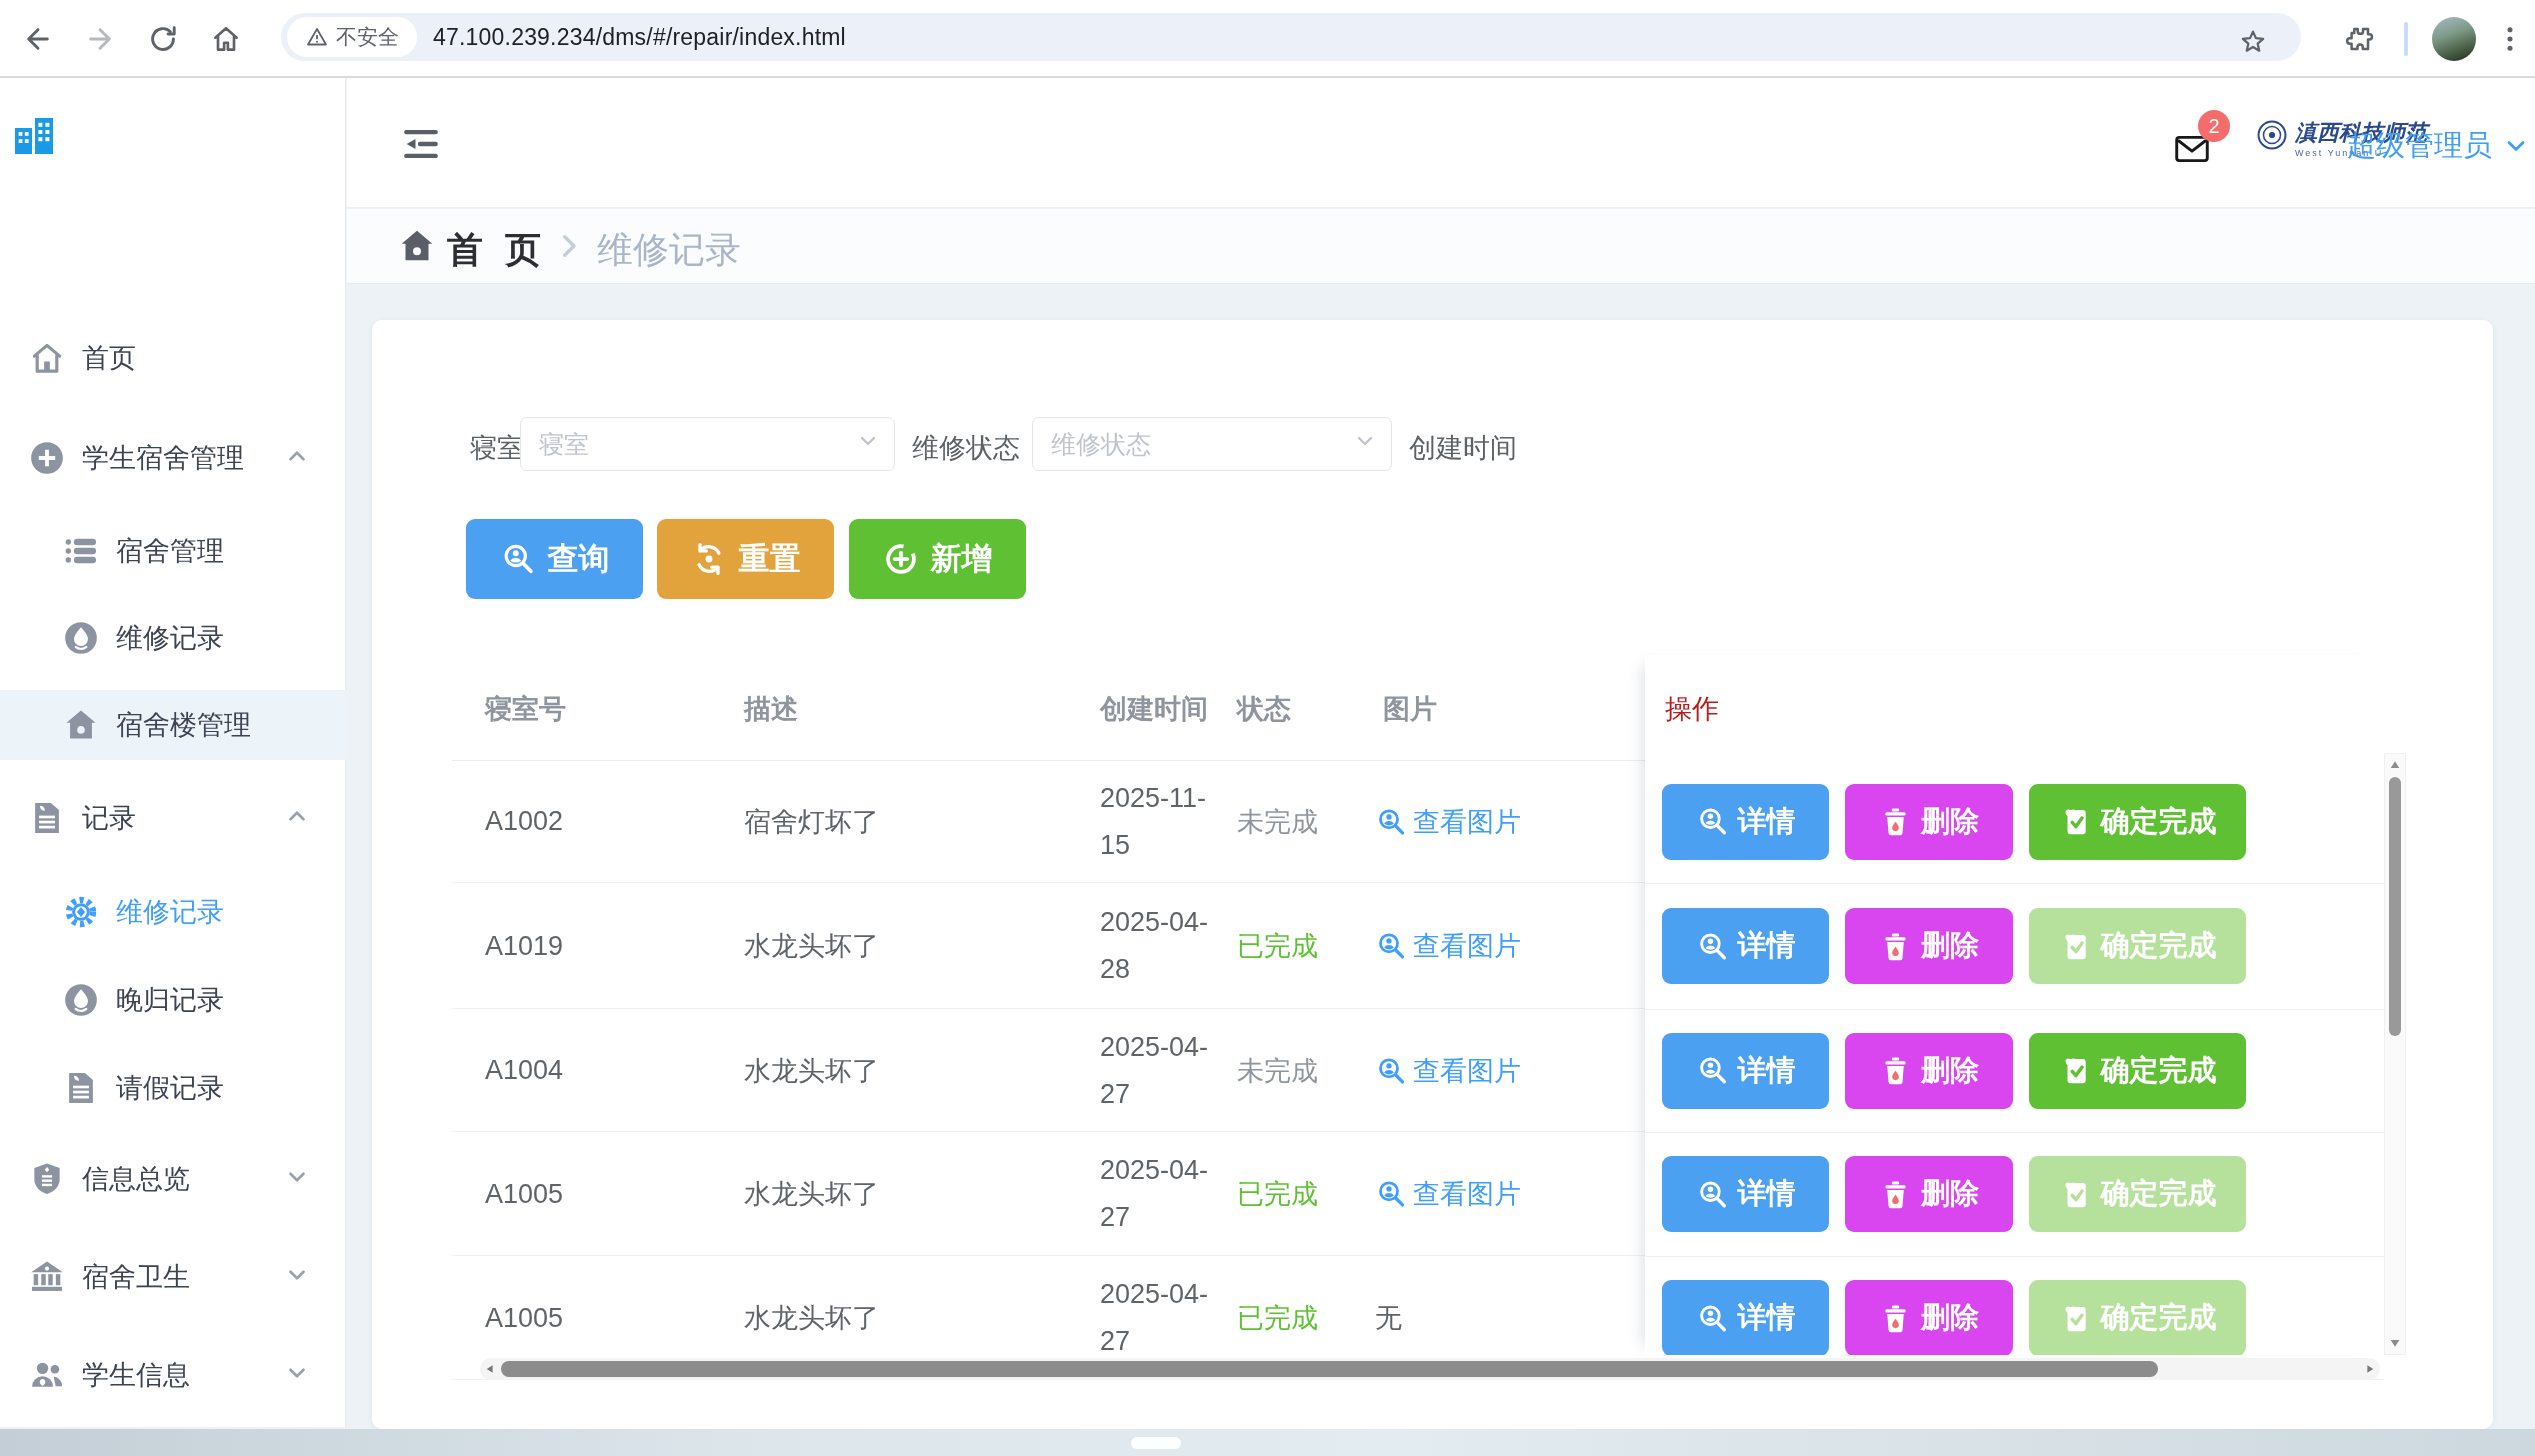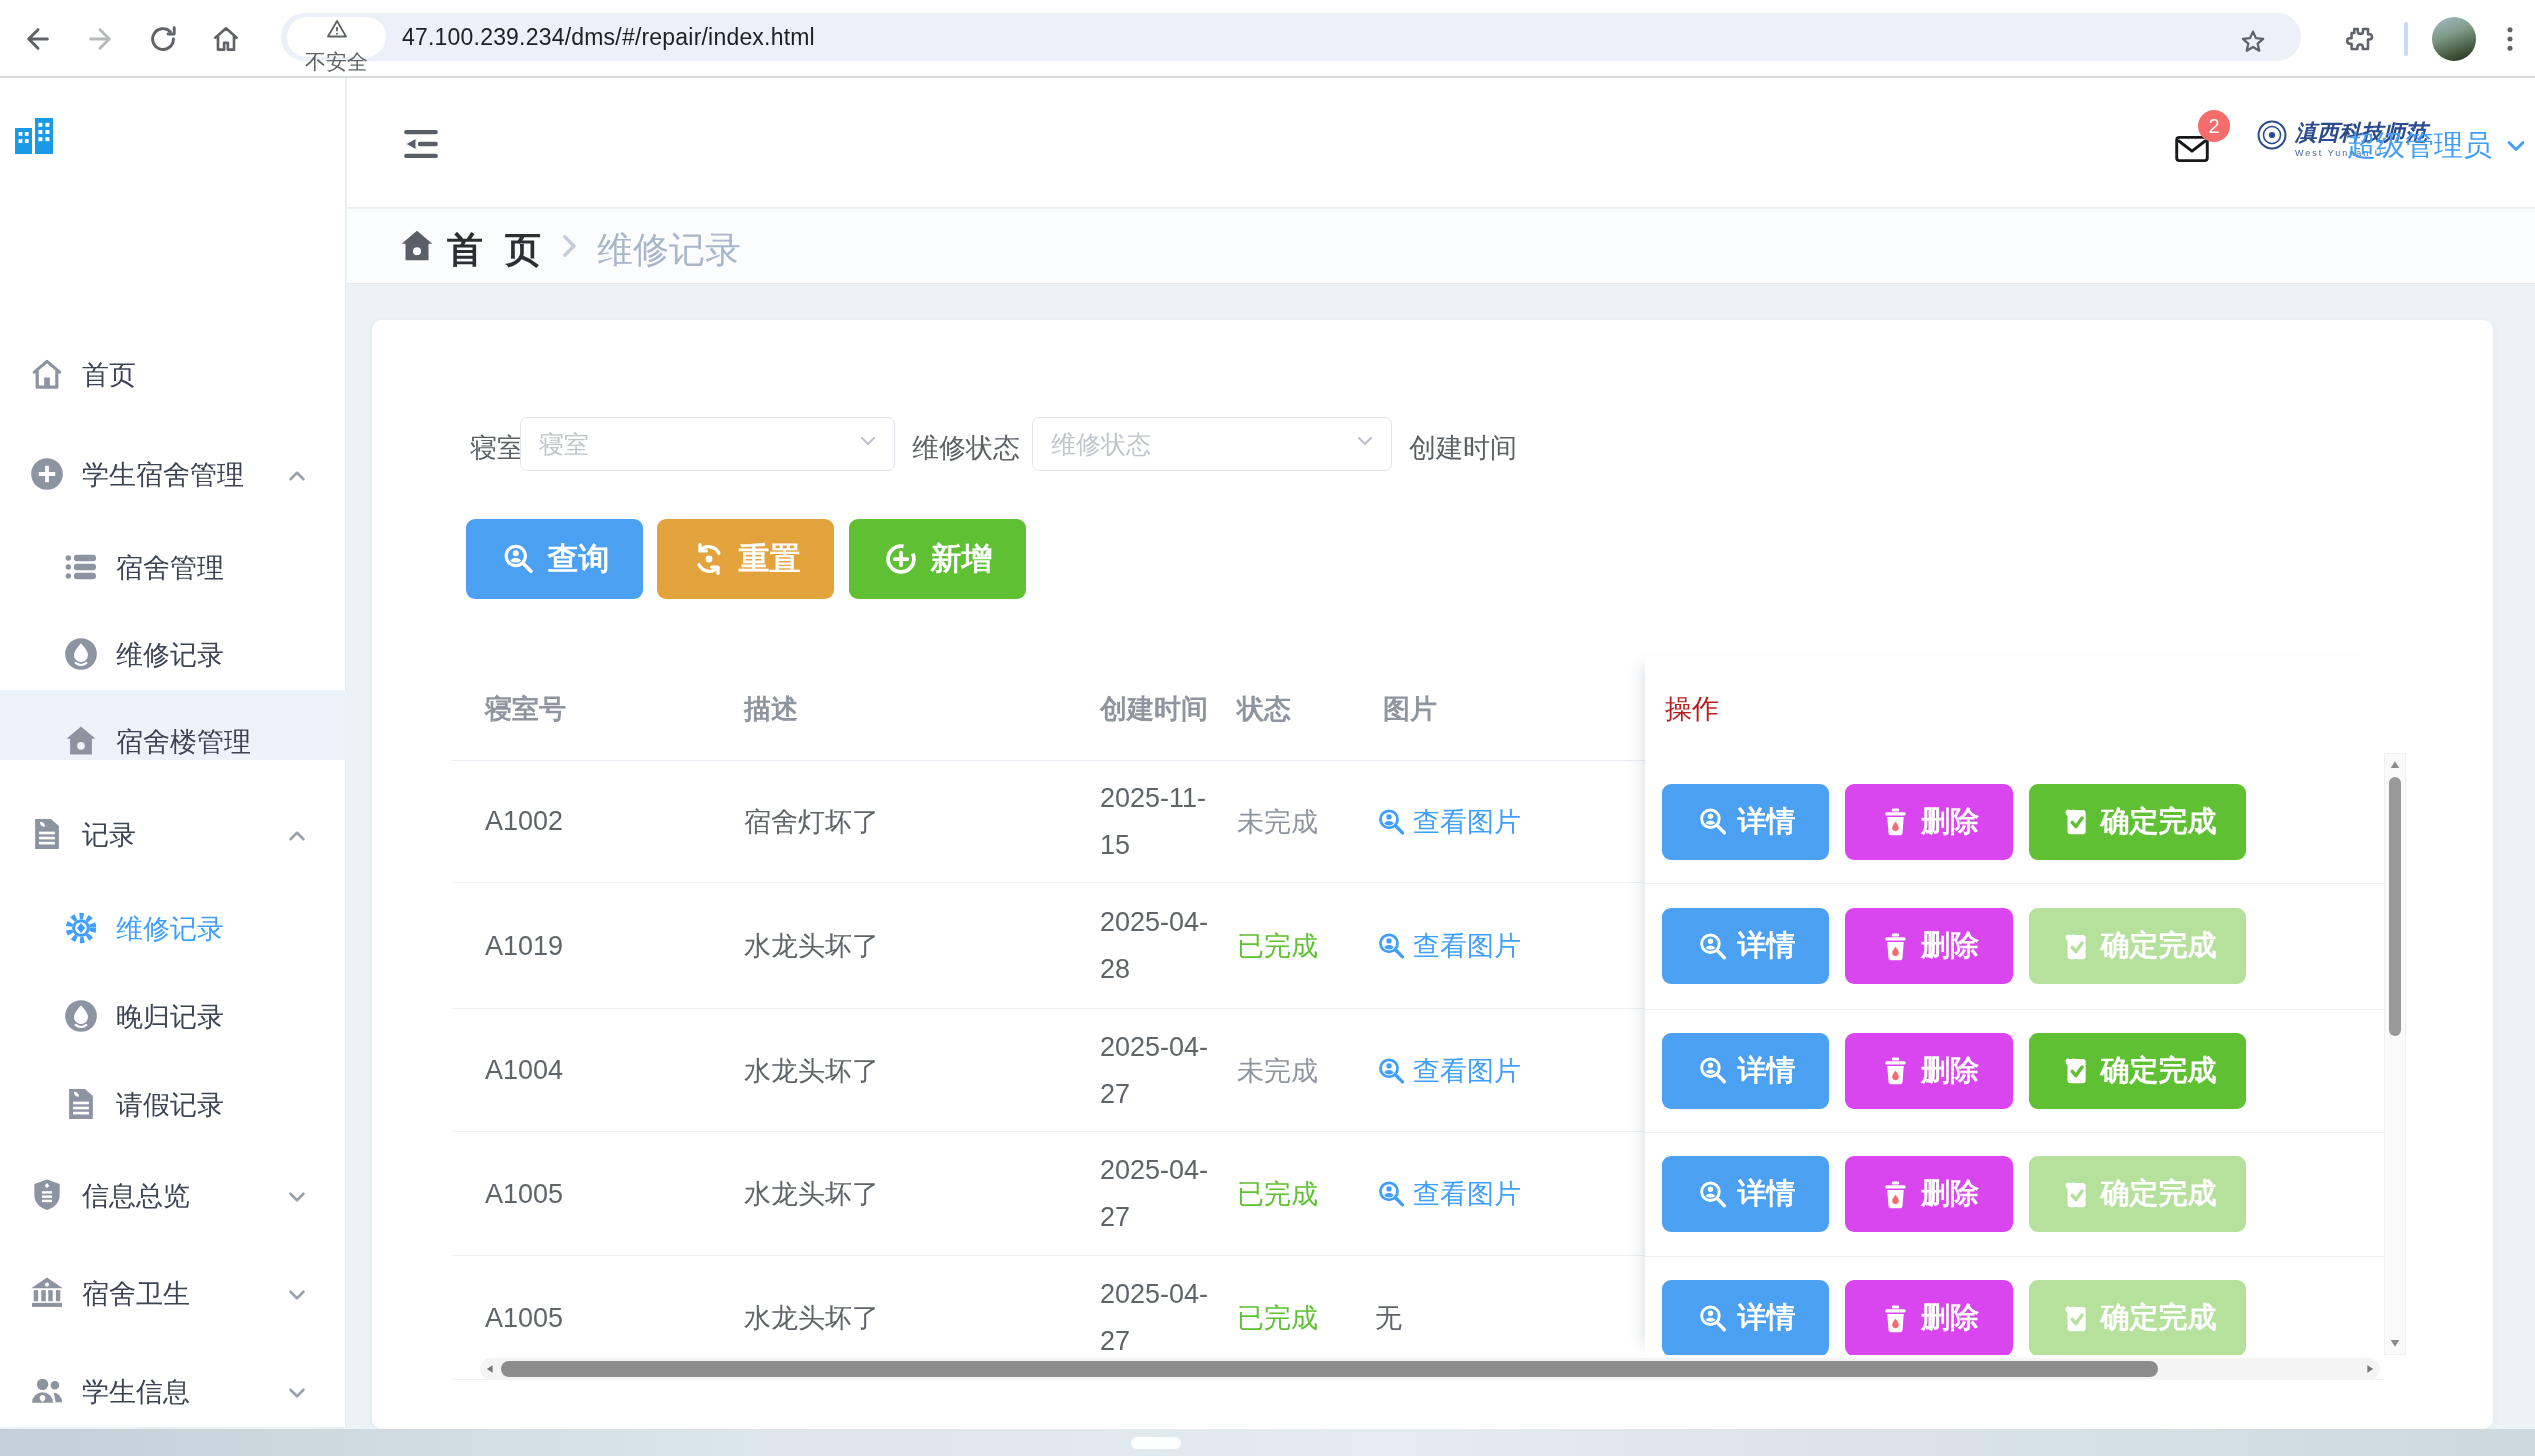--- a/index.html
+++ b/index.html
@@ -8,35 +8,35 @@
   #screen { position:relative; width:2535px; height:1456px; overflow:hidden; background:#ecf2f5; }
 
   
   #chrome { position:absolute; top:0; left:0; width:2535px; height:78px; background:#fff;
     border-bottom:2px solid #d8dbdf; }
   .chrome-ic { position:absolute; top:19px; width:40px; height:40px; display:flex; align-items:center; justify-content:center; color:#5f6368; }
   .chrome-ic svg { width:32px; height:32px; }
   #addr { position:absolute; left:281px; top:13px; width:2020px; height:48px; background:#ecf0f8;
     border-radius:24px; display:flex; align-items:center; }
   #sec-chip { display:flex; align-items:center; gap:7px; background:#fff; border-radius:20px;
-    height:40px; padding:0 18px; margin-left:6px; color:#5f6368; font-size:21px;flex-direction:column; }
+    height:40px; padding:0 18px; margin-left:6px; color:#5f6368; font-size:21px; }
   #sec-chip svg { width:24px; height:24px; }
   #url-text { margin-left:16px; font-size:23px; color:#202124; letter-spacing:.2px; }
   #star-ic { position:absolute; right:28px; top:9px; }
   #avatar { position:absolute; left:2432px; top:17px; width:44px; height:44px; border-radius:50%;
     background:linear-gradient(160deg,#a6bccb 0%,#7d9a86 40%,#44583f 75%,#20291e 100%); }
   #divider-v { position:absolute; left:2404px; top:22px; width:4px; height:34px; background:#c8dbf8; border-radius:2px; }
 
   
   #sidebar { position:absolute; left:0; top:78px; width:346px; height:1349px; background:#fff;
     border-right:1px solid #e7e9ec; }
   #logo-row { position:absolute; left:10px; top:28px; display:flex; }
   #logo-ic { width:48px; height:48px; margin-top:6px; }
   #logo-title { margin-left:12px; font-size:35px; font-weight:bold; color:#2e3340; line-height:58px; }
-  .side-item { position:absolute; left:0; width:346px; height:70px; display:flex; align-items:flex-end; cursor:pointer; }
+  .side-item { position:absolute; left:0; width:346px; height:70px; display:flex; align-items:center; cursor:pointer; }
   .side-item .ic { width:38px; height:38px; display:flex; color:#8c93a1; }
   .side-item .ic svg { width:38px; height:38px; }
   .side-item .lbl { margin-left:16px; font-size:27px; color:#3c4353; }
   .side-item .arrow { position:absolute; right:36px; color:#9aa1ad; }
   .side-item .arrow svg { width:26px; height:26px; }
   .side-item.lv1 { padding-left:28px; }
   .side-item.lv2 { padding-left:62px; }
   .side-item.selected { background:#ecf4fa; }
   .side-item.active .lbl { color:#409eff; }
   .side-item.active .ic { color:#409eff; }

